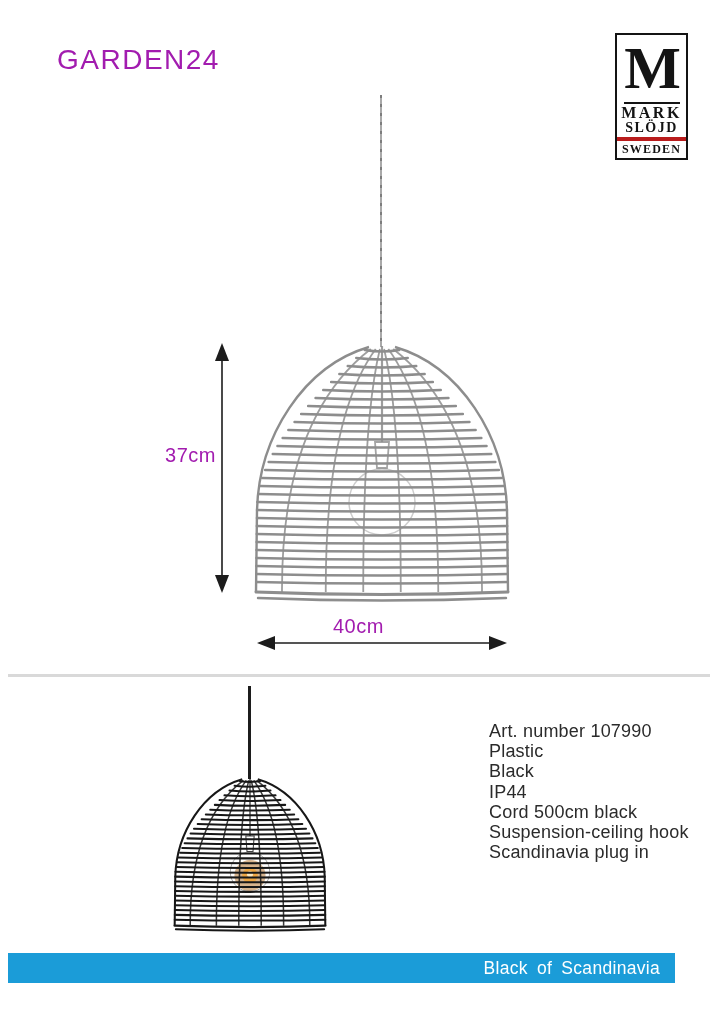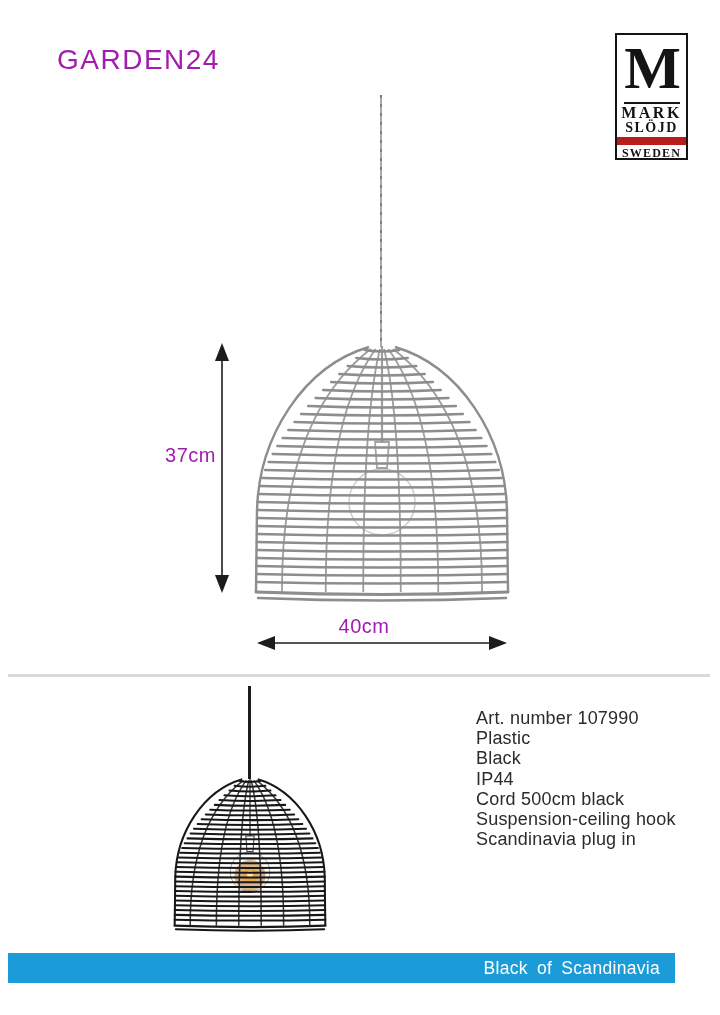--- a/index.html
+++ b/index.html
@@ -16,38 +16,38 @@
   .logo{
     left:615px;top:33px;width:73px;height:127px;border:2.5px solid #141414;box-sizing:border-box;
     background:#fff;display:flex;flex-direction:column;align-items:center;color:#141414;
     font-family:"Liberation Serif", serif;font-weight:700;text-align:center;
   }
   .logo-m{font-size:60px;line-height:66px;height:66px;letter-spacing:-2px;}
   .logo-rule{width:56px;border-top:2px solid #141414;margin:1px 0 1px 0;}
   .logo-mark{font-size:16px;line-height:15px;letter-spacing:2.5px;}
   .logo-slojd{font-size:14px;line-height:15px;letter-spacing:1.5px;}
   .logo-sweden{
-    font-size:12px;line-height:16px;letter-spacing:1.2px;border-top:8px solid #b91c1c;
+    font-size:12px;line-height:16px;letter-spacing:1.2px;border-top:4px solid #b91c1c;
     width:100%;margin-top:2px;
   }
   
   .cord-top{
     left:380px;top:95px;width:2px;height:252px;
     background:repeating-linear-gradient(180deg,#7d7d7d 0 3px,#a9a9a9 3px 9px);
   }
   .cord-bottom{left:248px;top:686px;width:3px;height:93px;background:#1c1c1c;}
   
   .dim-label{font-size:20px;color:#a21caf;letter-spacing:0.5px;}
   .dim-h{left:158px;top:444px;width:58px;text-align:right;}
-  .dim-w{left:324px;top:615px;width:80px;text-align:center;}
+  .dim-w{left:333px;top:615px;width:80px;text-align:left;}
   
   .divider{left:8px;top:674px;width:702px;height:3px;background:#d9d9d9;}
   
   .specs{
-    left:474px;top:706px;margin:2px;padding:0;list-style:none;
+    left:474px;top:706px;margin:15px;padding:0;list-style:none;
     font-size:18px;line-height:20.2px;color:#2b2b2b;letter-spacing:0.2px;
   }
   
   .footer-bar{
     left:8px;top:953px;width:667px;height:30px;background:#1b9cd8;
     color:#ffffff;font-size:17.5px;line-height:30px;text-align:right;
     padding-right:15px;box-sizing:border-box;word-spacing:4px;letter-spacing:0.3px;
   }
 </style>
 </head>

